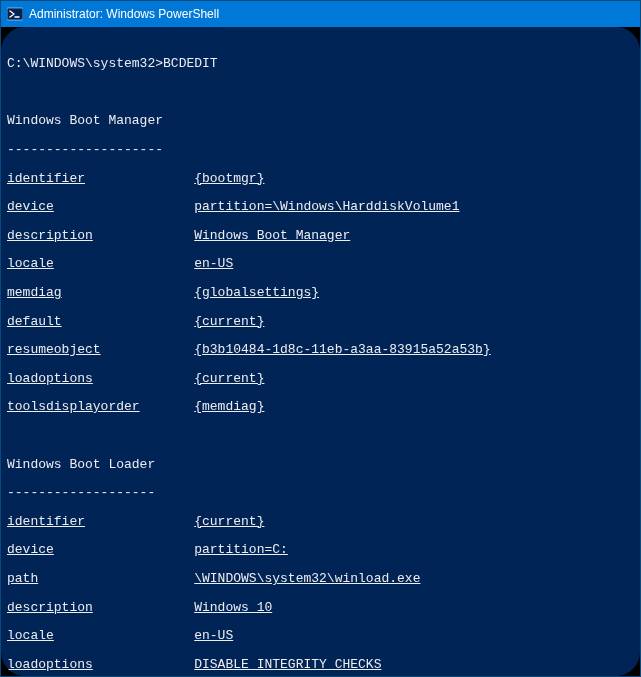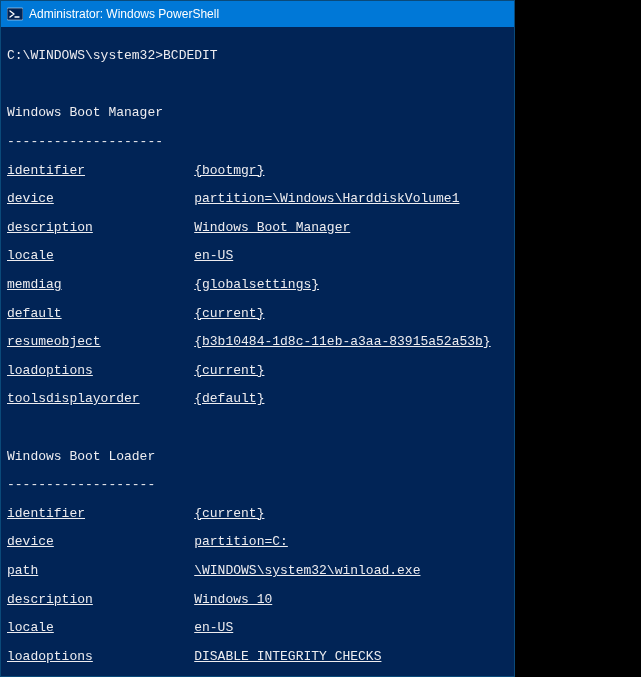--- a/index.html
+++ b/index.html
@@ -5,21 +5,21 @@
     * { margin: 0; padding: 0; box-sizing: border-box; }
     body {
       width: 641px;
       height: 677px;
       font-family: Consolas, 'Courier New', monospace;
       font-size: 13px;
       background: #000;
       overflow: hidden;
     }
     .window {
-      width: 515px;
+      width: 641px;
       height: 677px;
       border: 1px solid #0a4a7a;
       display: flex;
       flex-direction: column;
     }
     .titlebar {
       height: 26px;
       background: #0078d7;
       color: #fff;
       display: flex;
@@ -33,25 +33,26 @@
       width: 16px;
       height: 16px;
       display: flex;
       align-items: center;
       justify-content: center;
     }
     .terminal {
       flex: 1;
       background: #012456;
       color: #eeedf0;
-      padding: 8px 6px;
+      padding: 16px 6px;
       overflow: auto;
       white-space: pre;
       line-height: 1.1;
       letter-spacing: 0;
+      border-radius: 24px;
     }
     .line { white-space: pre; }
     .kv { display: flex; text-decoration: underline; }
     .k { width: 24ch; flex-shrink: 0; }
     .v { }
     .section-title { }
   </style>
 </head>
 <body>
 
@@ -74,21 +75,21 @@
 <div class="line section-title">Windows Boot Manager</div>
 <div class="line">--------------------</div>
 <div class="kv"><span class="k">identifier</span><span class="v">{bootmgr}</span></div>
 <div class="kv"><span class="k">device</span><span class="v">partition=\Windows\HarddiskVolume1</span></div>
 <div class="kv"><span class="k">description</span><span class="v">Windows Boot Manager</span></div>
 <div class="kv"><span class="k">locale</span><span class="v">en-US</span></div>
 <div class="kv"><span class="k">memdiag</span><span class="v">{globalsettings}</span></div>
 <div class="kv"><span class="k">default</span><span class="v">{current}</span></div>
 <div class="kv"><span class="k">resumeobject</span><span class="v">{b3b10484-1d8c-11eb-a3aa-83915a52a53b}</span></div>
 <div class="kv"><span class="k">loadoptions</span><span class="v">{current}</span></div>
-<div class="kv"><span class="k">toolsdisplayorder</span><span class="v">{default}</span></div>
+<div class="kv"><span class="k">toolsdisplayorder</span><span class="v">{memdiag}</span></div>
 <div class="line"> </div>
 <div class="line section-title">Windows Boot Loader</div>
 <div class="line">-------------------</div>
 <div class="kv"><span class="k">identifier</span><span class="v">{current}</span></div>
 <div class="kv"><span class="k">device</span><span class="v">partition=C:</span></div>
 <div class="kv"><span class="k">path</span><span class="v">\WINDOWS\system32\winload.exe</span></div>
 <div class="kv"><span class="k">description</span><span class="v">Windows 10</span></div>
 <div class="kv"><span class="k">locale</span><span class="v">en-US</span></div>
 <div class="kv"><span class="k">loadoptions</span><span class="v">DISABLE_INTEGRITY_CHECKS</span></div>
 

